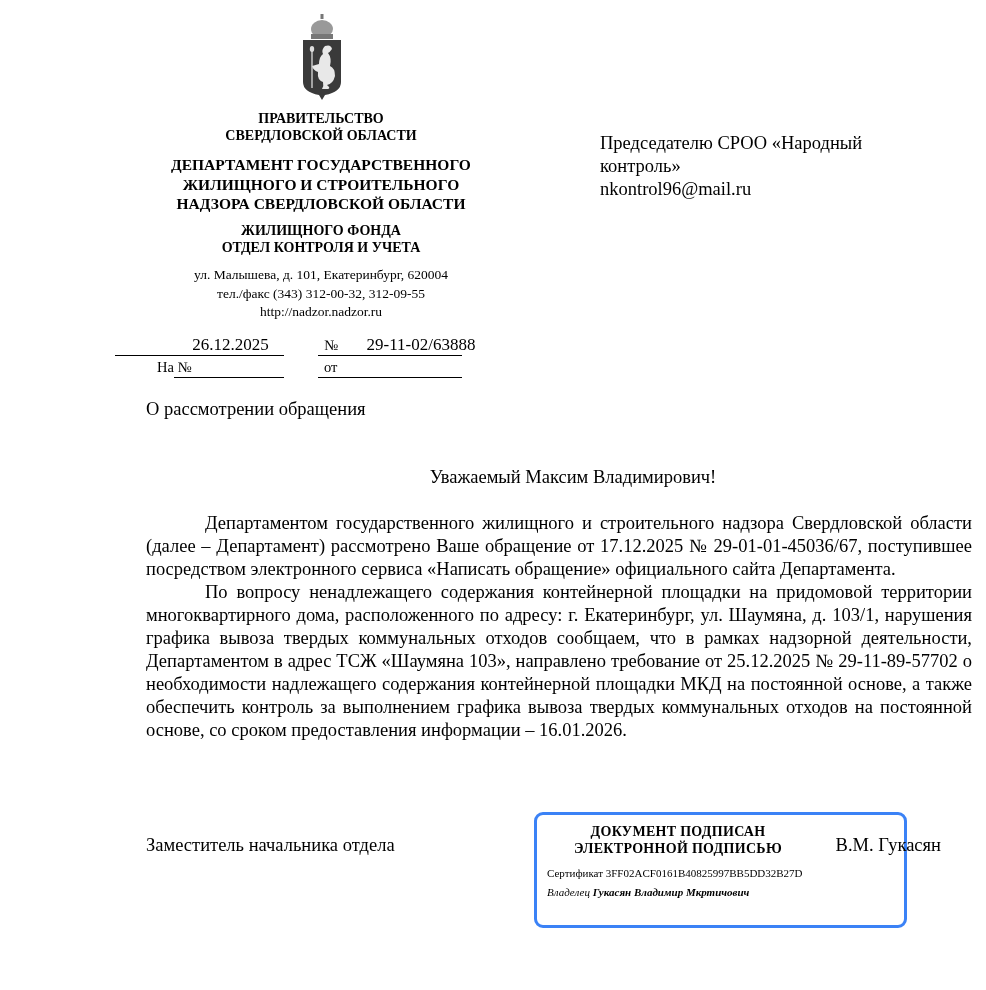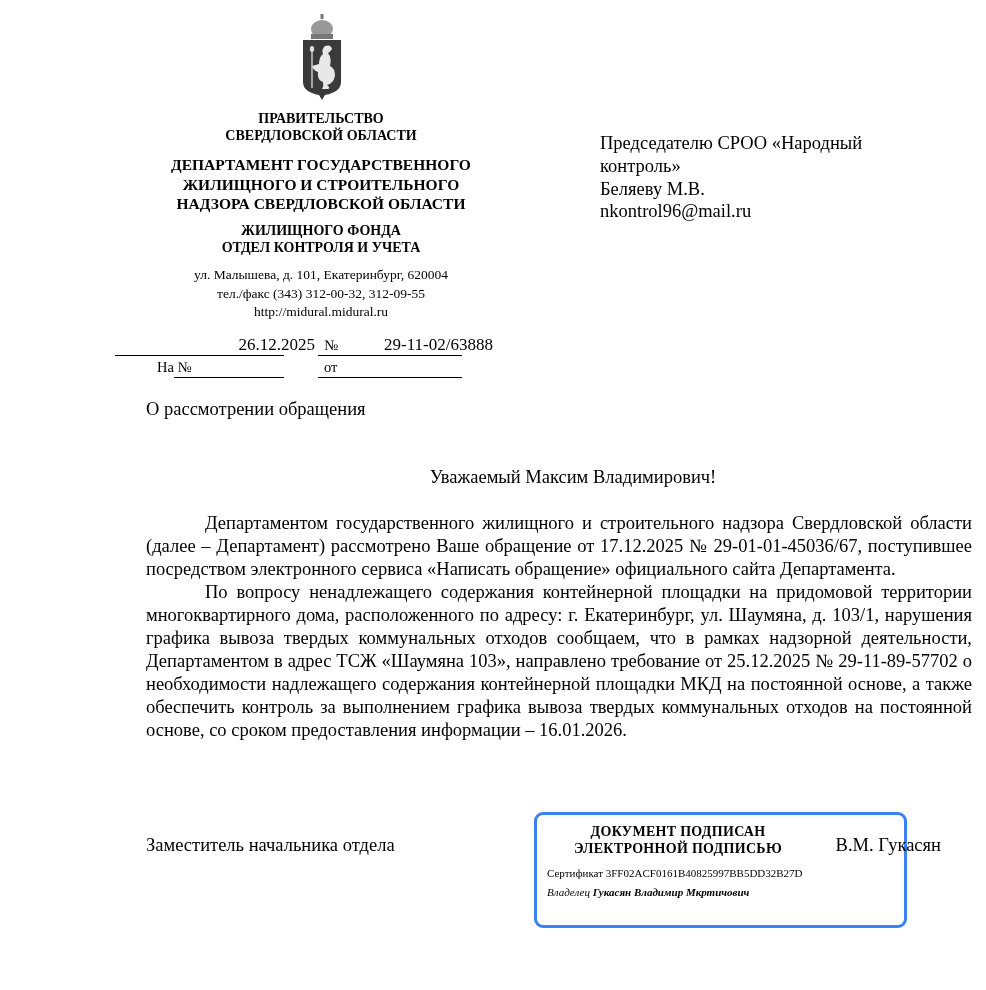--- a/index.html
+++ b/index.html
@@ -4,21 +4,21 @@
 <style>
   html, body { margin: 0; padding: 0; background: #ffffff; }
   body { width: 986px; height: 990px; position: relative; overflow: hidden; color: #000; font-family: "Liberation Serif", serif; }
   .abs { position: absolute; margin-left: 31px; }
   .crest { left: 266px; top: 12px; width: 50px; height: 90px; }
   .hdr { left: 115px; width: 350px; text-align: center; font-weight: bold; }
   .gov { top: 111px; font-size: 14px; line-height: 16.5px; }
   .dept { top: 155px; font-size: 15.5px; line-height: 19.5px; }
   .otdel { top: 222px; font-size: 14px; line-height: 17px; }
   .addr { left: 115px; width: 350px; text-align: center; top: 266px; font-size: 13.5px; line-height: 18.5px; }
-  .refno { font-size: 17px; line-height: 20px; text-align: right; }
+  .refno { font-size: 17px; line-height: 20px; text-align: center; }
   .reflabel { font-size: 14.5px; line-height: 18px; }
   .uline { position: absolute; height: 1px; background: #000; }
   .addressee { left: 569px; top: 132px; width: 330px; font-size: 18.5px; line-height: 22.8px; }
   .subject { left: 115px; top: 398px; font-size: 18.5px; line-height: 23px; }
   .greeting { left: 115px; width: 826px; top: 466px; font-size: 18.5px; line-height: 23px; text-align: center; padding-left: 0; }
   .body { left: 115px; top: 512px; width: 826px; font-size: 18.5px; line-height: 23px; text-align: justify; }
   .body p { margin: 0; text-indent: 59px; text-align: justify; }
   .sigpos { left: 115px; top: 834px; font-size: 18.5px; line-height: 23px; }
   .signame { right: 45px; top: 834px; font-size: 18.5px; line-height: 23px; }
   .stamp { left: 503px; top: 812px; width: 373px; height: 116px; border: 3px solid #3b82f6; border-radius: 9px; box-sizing: border-box; background: transparent; }
@@ -56,40 +56,39 @@
   <div>ЖИЛИЩНОГО И СТРОИТЕЛЬНОГО</div>
   <div>НАДЗОРА СВЕРДЛОВСКОЙ ОБЛАСТИ</div>
 </div>
 <div class="abs hdr otdel">
   <div>ЖИЛИЩНОГО ФОНДА</div>
   <div>ОТДЕЛ КОНТРОЛЯ И УЧЕТА</div>
 </div>
 <div class="abs addr">
   <div>ул. Малышева, д. 101, Екатеринбург, 620004</div>
   <div>тел./факс (343) 312-00-32, 312-09-55</div>
-  <div>http://midural.midural.ru</div>
+  <div>http://nadzor.nadzor.ru</div>
 </div>
 
 <div class="abs refno" style="left:115px; top:335px; width:169px;">26.12.2025</div>
 <div class="uline" style="left:115px; top:355px; width:169px;"></div>
 <div class="abs reflabel" style="left:293px; top:336px;">№</div>
 <div class="abs refno" style="left:318px; top:335px; width:144px;">29-11-02/63888</div>
 <div class="uline" style="left:318px; top:355px; width:144px;"></div>
 
 <div class="abs reflabel" style="left:126px; top:358px;">На №</div>
 <div class="abs refno" style="left:174px; top:357px; width:110px;"></div>
 <div class="uline" style="left:174px; top:377px; width:110px;"></div>
 <div class="abs reflabel" style="left:293px; top:358px;">от</div>
 <div class="abs refno" style="left:318px; top:357px; width:144px;"></div>
 <div class="uline" style="left:318px; top:377px; width:144px;"></div>
 
 <div class="abs addressee">
   <div>Председателю СРОО «Народный</div>
   <div>контроль»</div>
-  <div>Беляеву М.В.</div>
   <div>nkontrol96@mail.ru</div>
 </div>
 
 <div class="abs subject">О рассмотрении обращения</div>
 
 <div class="abs greeting">
   <span style="margin-left:28px; display:inline-block;">Уважаемый Максим Владимирович!</span>
 </div>
 
 <div class="abs body">

